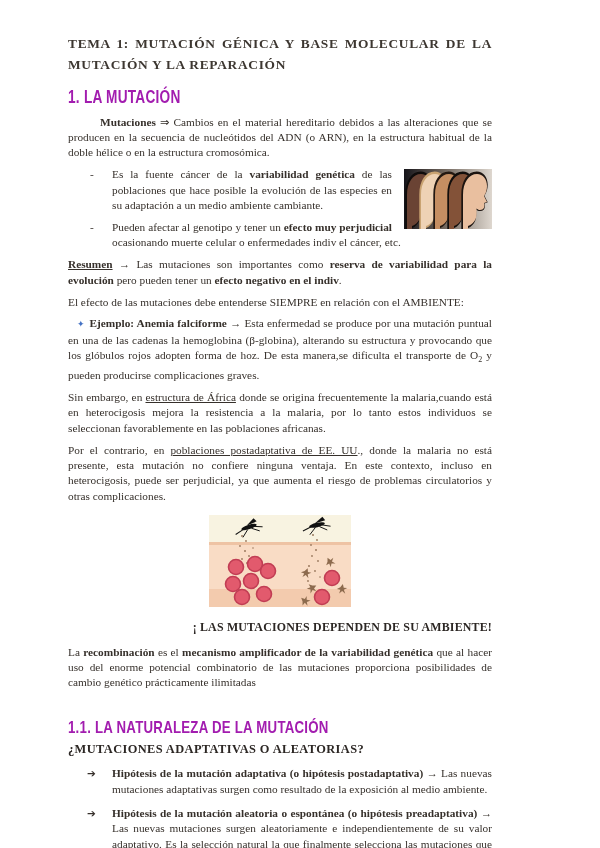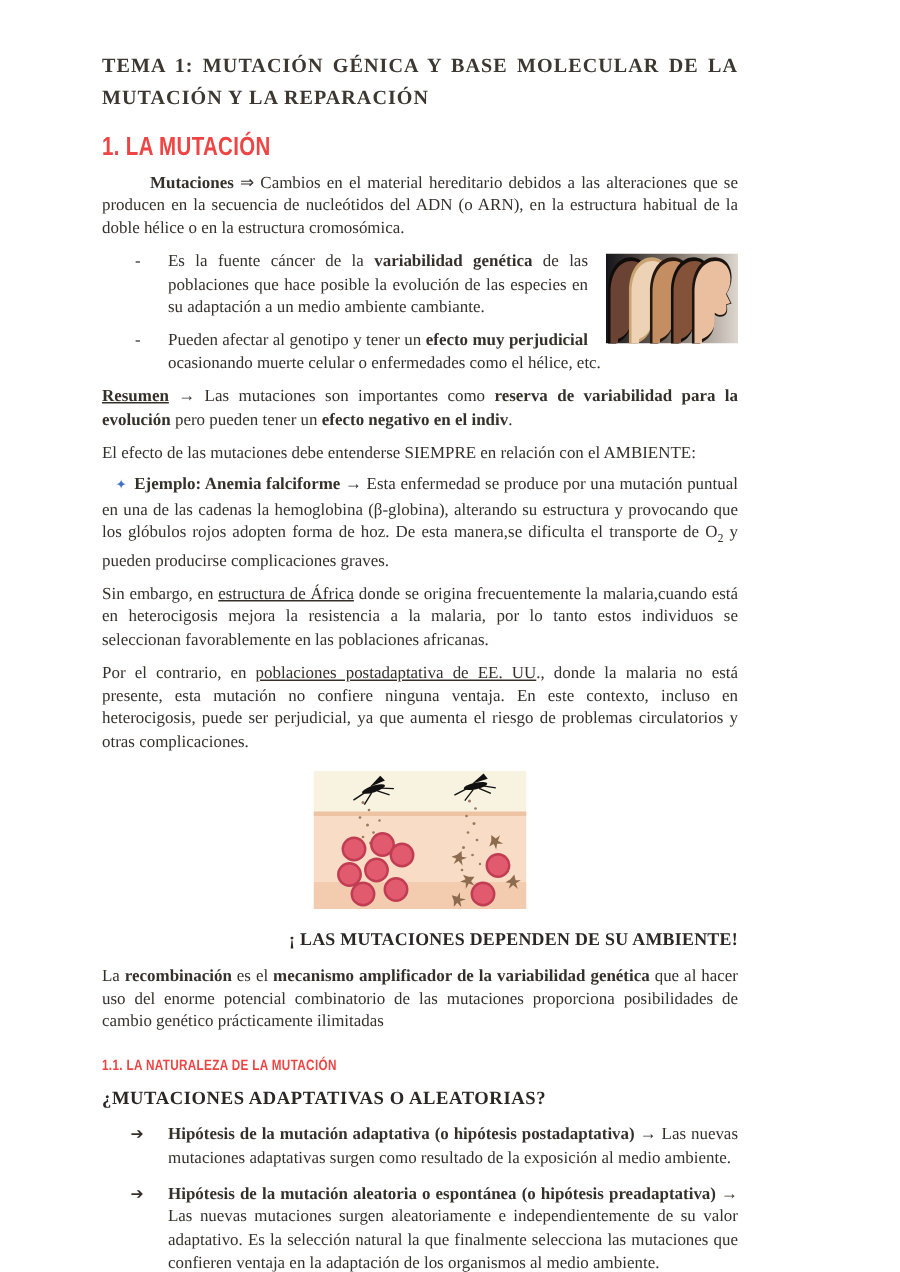--- a/index.html
+++ b/index.html
@@ -8,28 +8,28 @@
     box-sizing:border-box;width:552px;height:848px;
     padding:34px 60px 0 68px;
     font-family:"Liberation Serif","DejaVu Sans",serif;
     color:#36302b;font-size:11.3px;line-height:15.4px;
     background:#fff;
   }
   .doc-title{
     font-weight:bold;font-size:13.4px;line-height:20.5px;
     letter-spacing:0.7px;text-align:justify;color:#3d3731;
   }
-  .h-cond{margin:0;color:#ef4444;}
+  .h-cond{margin:0;color:#a21caf;}
   .h-cond .cond{
     display:inline-block;transform:scaleX(0.78);transform-origin:0 50%;
     font-family:"Liberation Sans","DejaVu Sans",sans-serif;font-weight:700;
     white-space:nowrap;letter-spacing:0.3px;
   }
   .h1{font-size:17.5px;margin-top:11px;line-height:22px;}
-  .h2{font-size:10px;margin-top:12px;line-height:18px;}
+  .h2{font-size:17px;margin-top:28px;line-height:18px;}
   .q-head{font-weight:bold;font-size:12.4px;letter-spacing:0.4px;margin:5px 0 3px;color:#2c2724;}
   p.body{margin:6.5px 0;text-align:justify;}
   .bullet{position:relative;padding-left:44px;margin:6.5px 0;text-align:justify;}
   .bullet .mk{position:absolute;left:22px;top:0;}
   .arrow-bullet{position:relative;padding-left:44px;margin:9px 0;text-align:justify;}
   .arrow-bullet .mk{position:absolute;left:19px;top:0;font-weight:bold;font-family:"DejaVu Sans",sans-serif;font-size:10.5px;}
   .faces-float{float:right;width:88px;height:60px;margin:2px 0 4px 12px;}
   .clear{clear:both;}
   .diamond{color:#4472c4;font-size:9px;padding:0 5px 0 9px;font-family:"DejaVu Sans",sans-serif;}
   figure.malaria{width:142px;margin:11px auto 2px;padding:0;}
@@ -84,21 +84,21 @@
         </g>
       </svg>
     </div>
 
     <div class="bullet">
       <span class="mk">-</span>
       <span><span>Es la fuente cáncer de la </span><span style="font-weight: bold;">variabilidad genética</span><span> de las poblaciones que hace posible la evolución de las especies en su adaptación a un medio ambiente cambiante.</span></span>
     </div>
     <div class="bullet">
       <span class="mk">-</span>
-      <span><span>Pueden afectar al genotipo y tener un </span><span style="font-weight: bold;">efecto muy perjudicial</span><span> ocasionando muerte celular o enfermedades como el hélice, etc.</span></span>
+      <span><span>Pueden afectar al genotipo y tener un </span><span style="font-weight: bold;">efecto muy perjudicial</span><span> ocasionando muerte celular o enfermedades indiv el cáncer, etc.</span></span>
     </div>
   </div>
 
   <p class="body clear"><span style="font-weight: bold; text-decoration: underline;">Resumen</span><span> → Las mutaciones son importantes como </span><span style="font-weight: bold;">reserva de variabilidad para la evolución</span><span> pero pueden tener un </span><span style="font-weight: bold;">efecto negativo en el indiv</span><span>.</span></p>
 
   <p class="body"><span>El efecto de las mutaciones debe entenderse SIEMPRE en relación con el AMBIENTE:</span></p>
 
   <p class="body"><span class="diamond">✦</span><span><span style="font-weight: bold;">Ejemplo: Anemia falciforme</span><span> → Esta enfermedad se produce por una mutación puntual en una de las cadenas la hemoglobina (β-globina), alterando su estructura y provocando que los glóbulos rojos adopten forma de hoz. De esta manera,se dificulta el transporte de O</span><sub>2</sub><span> y pueden producirse complicaciones graves.</span></span></p>
 
   <p class="body"><span>Sin embargo, en </span><span style="text-decoration: underline;">estructura de África</span><span> donde se origina frecuentemente la malaria,cuando está en heterocigosis mejora la resistencia a la malaria, por lo tanto estos individuos se seleccionan favorablemente en las poblaciones africanas.</span></p>

